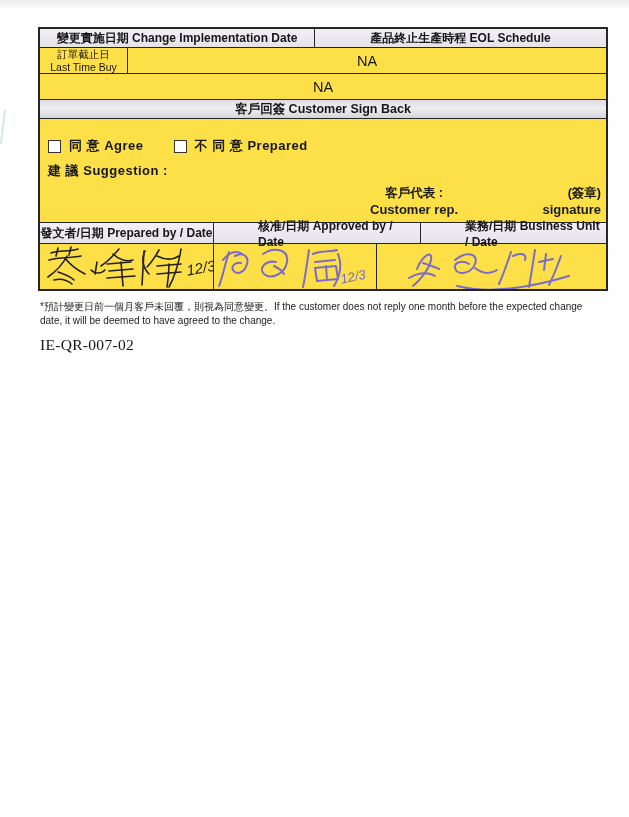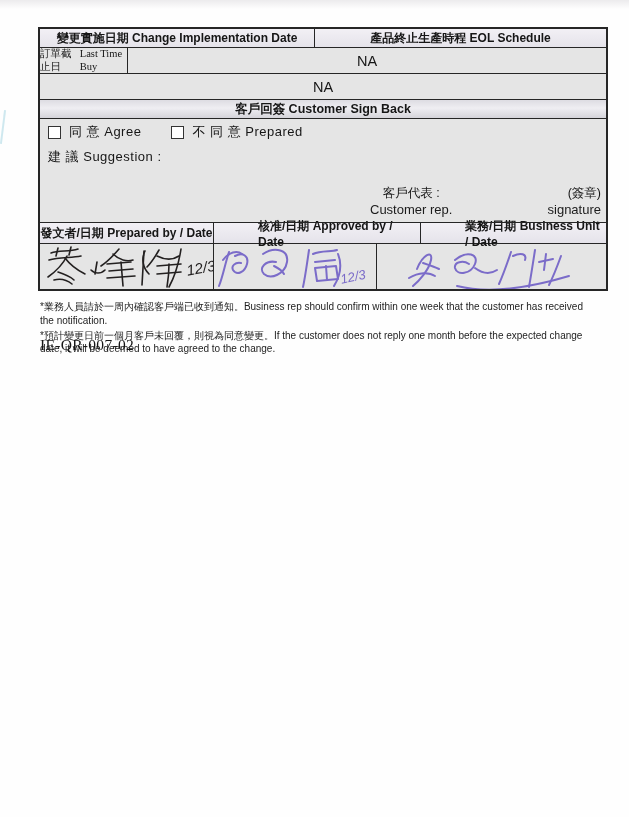--- a/index.html
+++ b/index.html
@@ -6,41 +6,41 @@
   .page{
     position:relative;width:629px;height:817px;background:#fefefe;
     font-family:"Liberation Sans","DejaVu Sans",sans-serif;color:#161616;
     overflow:hidden;margin:0 auto;box-shadow:0 0 4px rgba(0,0,0,.4);
   }
   .scan-top{position:absolute;left:0;top:0;width:629px;height:9px;
     background:linear-gradient(#ecebed,#fefefe);}
   .scan-mark{position:absolute;left:2px;top:110px;width:2px;height:34px;
     background:#bfe0ea;transform:rotate(7deg);opacity:.75;}
   .form{position:absolute;left:38px;top:27px;width:570px;border:2px solid #262626;
-    box-sizing:border-box;background:#e5e5e5;}
+    box-sizing:border-box;background:#fde047;}
   .row{display:flex;box-sizing:border-box;}
   .hdr-bg{background:linear-gradient(#f2f0f5,#e5e3ea);}
   .r1{height:19px;border-bottom:1px solid #262626;font-weight:bold;font-size:12px;}
   .r1 .c{display:flex;align-items:center;justify-content:center;box-sizing:border-box;}
   .c-left{width:275px;border-right:1px solid #262626;}
   .c-right{flex:1;}
   .r23{height:52px;border-bottom:1px solid #262626;}
   .date-cell{width:275px;border-right:1px solid #262626;display:flex;align-items:center;
     justify-content:center;font-size:21px;font-weight:600;letter-spacing:2px;box-sizing:border-box;}
   .eol-grid{flex:1;display:flex;flex-direction:column;}
   .eol-row{flex:1;display:flex;}
   .eol-row:first-child{border-bottom:1px solid #262626;}
-  .eol-label{width:88px;border-right:1px solid #262626;display:flex;
-    align-items:center;justify-content:center;font-size:10.5px;line-height:1.2;box-sizing:border-box;font-family:Liberation Serif, serif;}
+  .eol-label{width:88px;border-right:1px solid #262626;display:flex;flex-direction:column;
+    align-items:center;justify-content:center;font-size:10.5px;line-height:1.2;box-sizing:border-box;}
   .eol-value{flex:1;display:flex;align-items:center;justify-content:center;font-size:14.5px;}
   .band{height:18px;border-bottom:1px solid #262626;display:flex;align-items:center;
     justify-content:center;font-weight:bold;font-size:12.5px;
     background:linear-gradient(#dddce2,#efeef2 45%,#d5d4da);}
   .content{height:104px;border-bottom:1px solid #262626;position:relative;
-    padding:4px 8px;box-sizing:border-box;font-size:13px;}
+    padding:18px 8px;box-sizing:border-box;font-size:13px;font-weight:bold;}
   .check-line{display:flex;align-items:center;}
   .box{width:11px;height:11px;border:1.3px solid #333;display:inline-block;
     margin-right:8px;background:#fff;flex:0 0 auto;}
   .box2{margin-left:30px;}
   .chk-label{letter-spacing:.5px;}
   .suggestion{margin-top:7px;letter-spacing:.5px;}
   .rep{position:absolute;left:330px;bottom:5px;text-align:center;}
   .rep .zh{font-size:12.5px;}
   .rep .en,.seal .en{font-size:13px;color:#1b1b1b;}
   .seal{position:absolute;right:5px;bottom:5px;text-align:right;}
@@ -183,18 +183,17 @@
               <path d="M147,9 L145,25"></path>
             <path d="M58,41 C90,49 130,43 170,31"></path>
             <path d="M162,11 C158,22 154,32 150,40"></path>
           </g>
         </svg>
       </div>
     </div>
   </div>
 
   <div class="footnotes">
-    <div>*業務人員請於一周內確認客戶端已收到通知。Business rep should confirm within one week that the customer has received the notification.</div>
     <div>*預計變更日前一個月客戶未回覆，則視為同意變更。If the customer does not reply one month before the expected change date, it will be deemed to have agreed to the change.</div>
   </div>
 
   <div class="doc-code">IE-QR-007-02</div>
 </div>
 
 </body></html>

